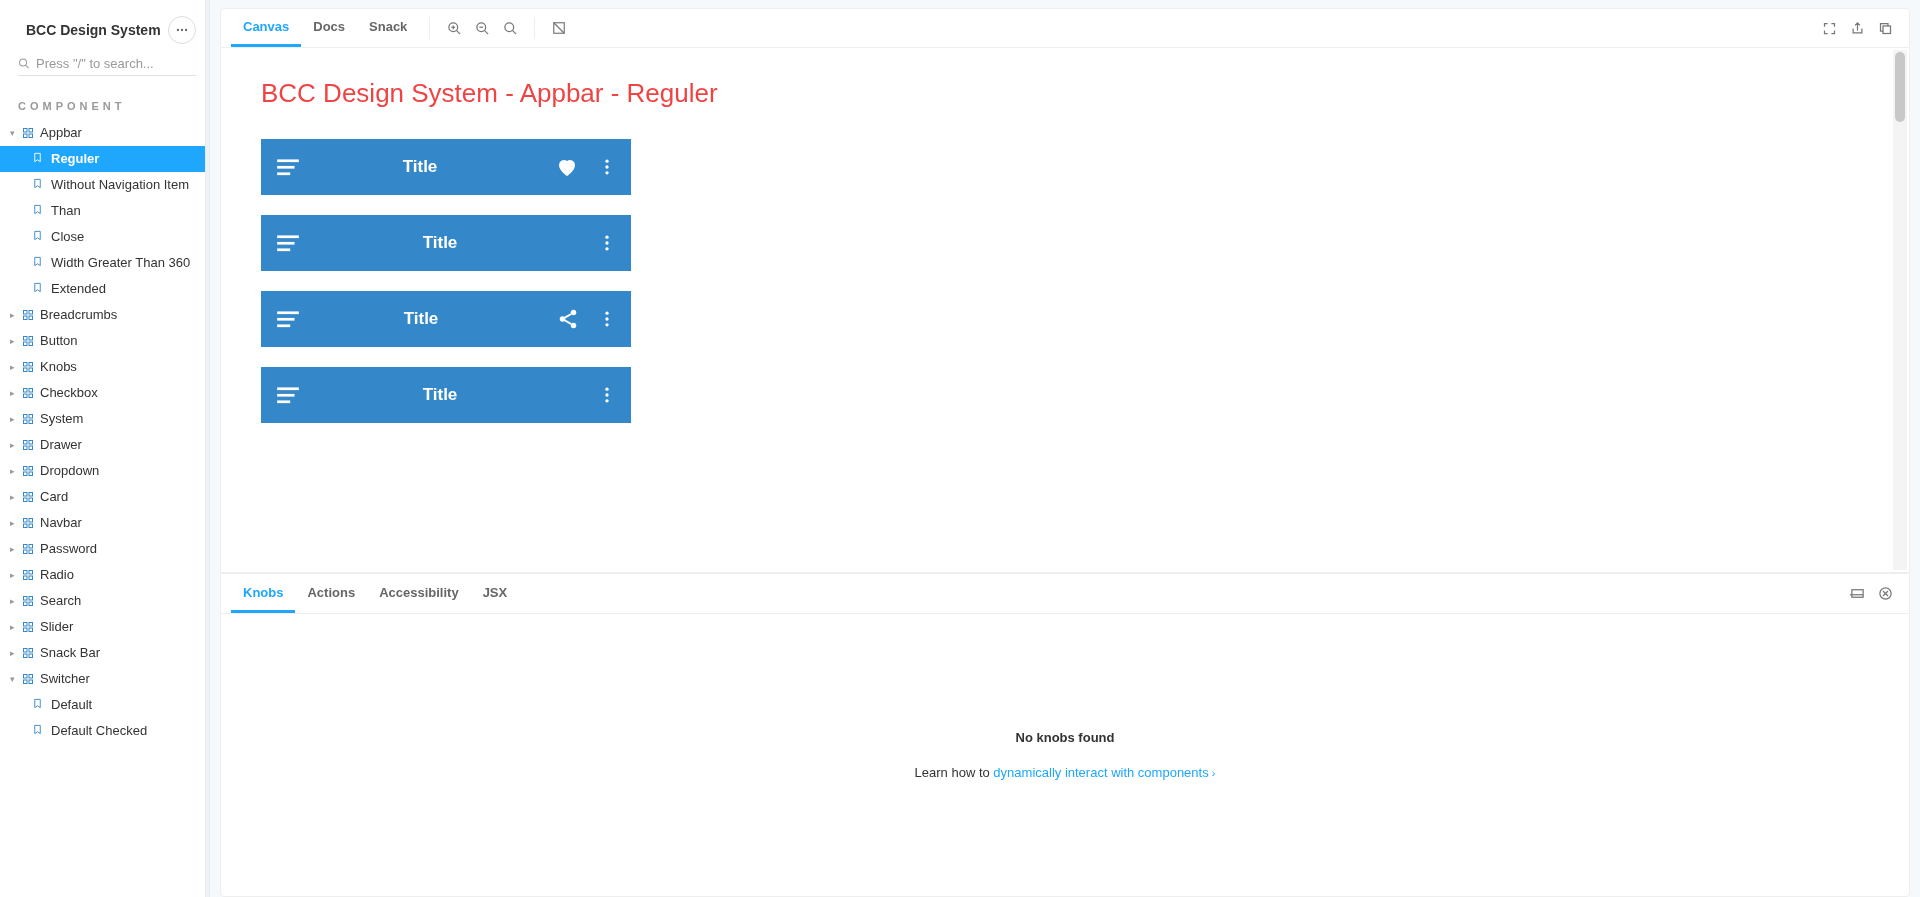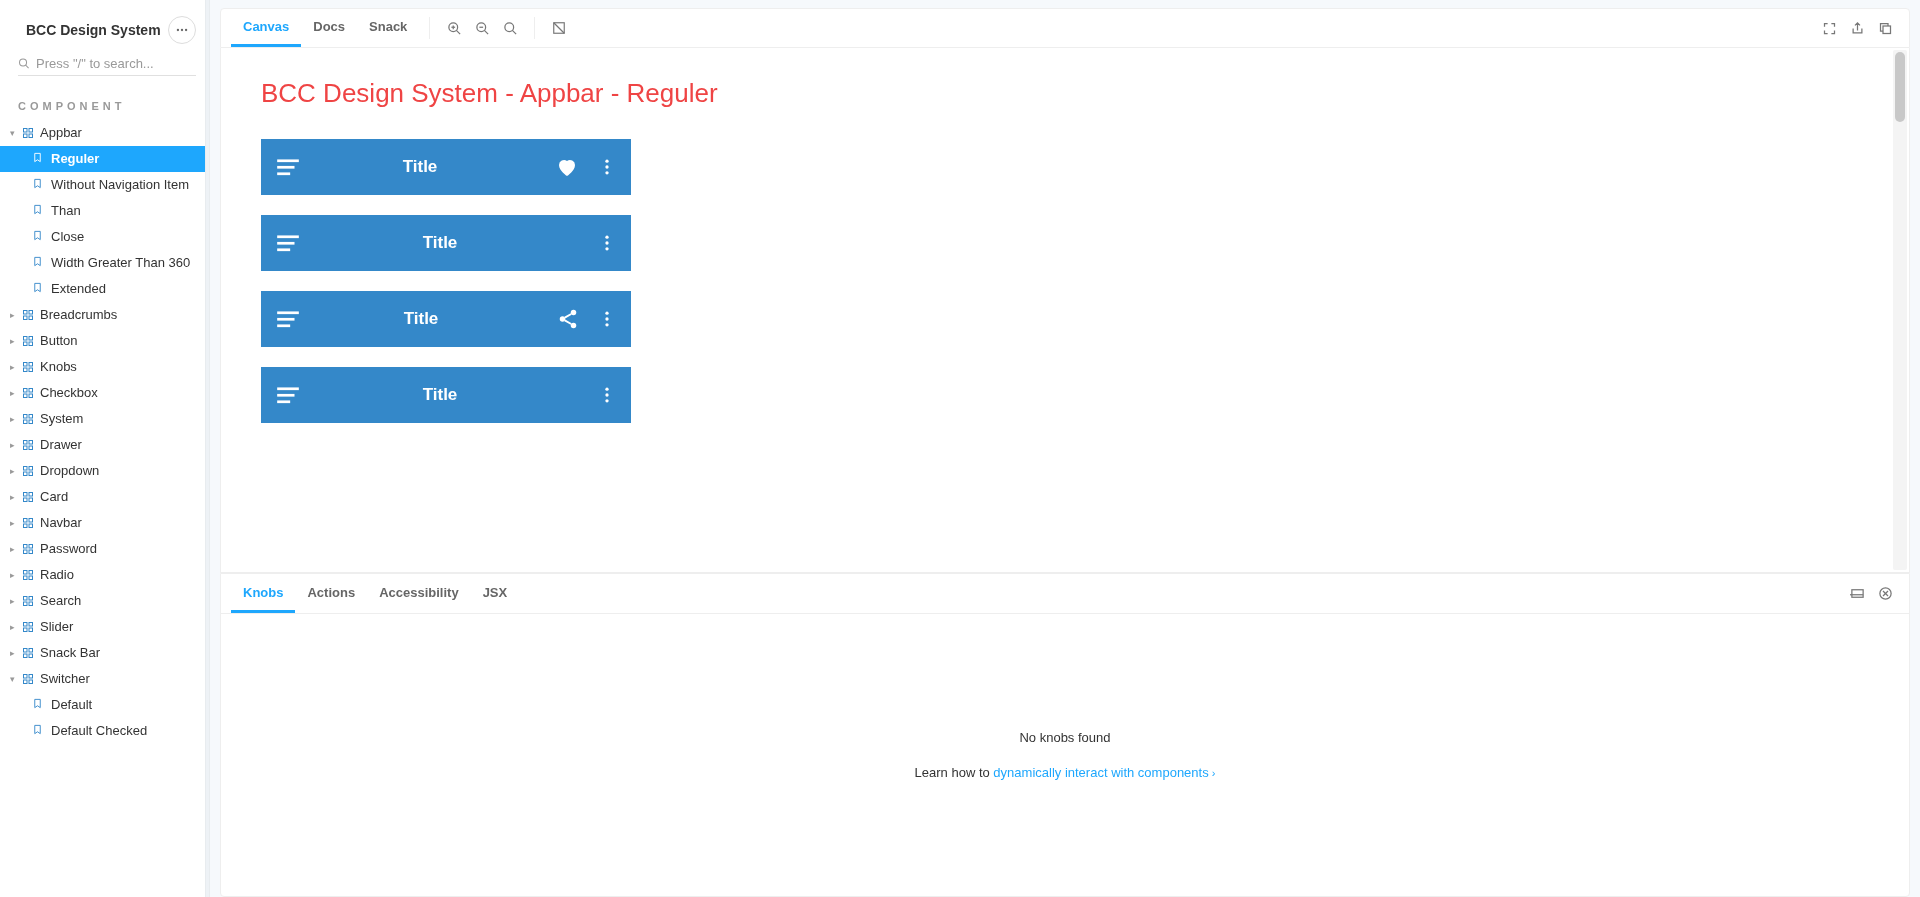--- a/index.html
+++ b/index.html
@@ -38,21 +38,21 @@
 .appbar .menu-icon { display:inline-flex; cursor:pointer; }
 .appbar .title { flex: 1; text-align: center; font-size: 17px; font-weight: 700; }
 .appbar .action { margin-left: 16px; display:inline-flex; cursor:pointer; }
 .appbar .overflow { margin-left: 18px; display:inline-flex; cursor:pointer; }
 .addons { background: #fff; border: 1px solid #eee; border-radius: 0 0 4px 4px; display: flex; flex-direction: column; height: 324px; }
 .addons-tabs { display: flex; align-items: center; border-bottom: 1px solid #eee; padding: 0 10px; height: 40px; }
 .addon-tab { padding: 0 12px; height: 100%; display: flex; align-items: center; font-size: 13px; font-weight: 600; color: #666; cursor: pointer; border-bottom: 3px solid transparent; }
 .addon-tab.active { color: #1ea7fd; border-bottom-color: #1ea7fd; }
 .addons-right { margin-left: auto; display: flex; align-items: center; }
 .addons-body { flex: 1; display: flex; flex-direction: column; align-items: center; justify-content: center; color: #333; }
-.no-knobs-title { font-weight: 400; font-size: 13px; margin-bottom: 20px; }
+.no-knobs-title { font-weight: 700; font-size: 13px; margin-bottom: 20px; }
 .no-knobs-sub { font-size: 13px; color: #333; }
 .no-knobs-sub a { color: #1ea7fd; text-decoration: none; }
 .vscroll { position:absolute; right:2px; top:2px; bottom:2px; width:14px; background:#f4f4f4; border-radius:2px; }
 .vscroll-thumb { position:absolute; top:2px; left:2px; right:2px; height:70px; background:#c8c8c8; border-radius:6px; }
 svg { display: block; }
 </style>
 </head>
 <body>
 
 <div class="app">

